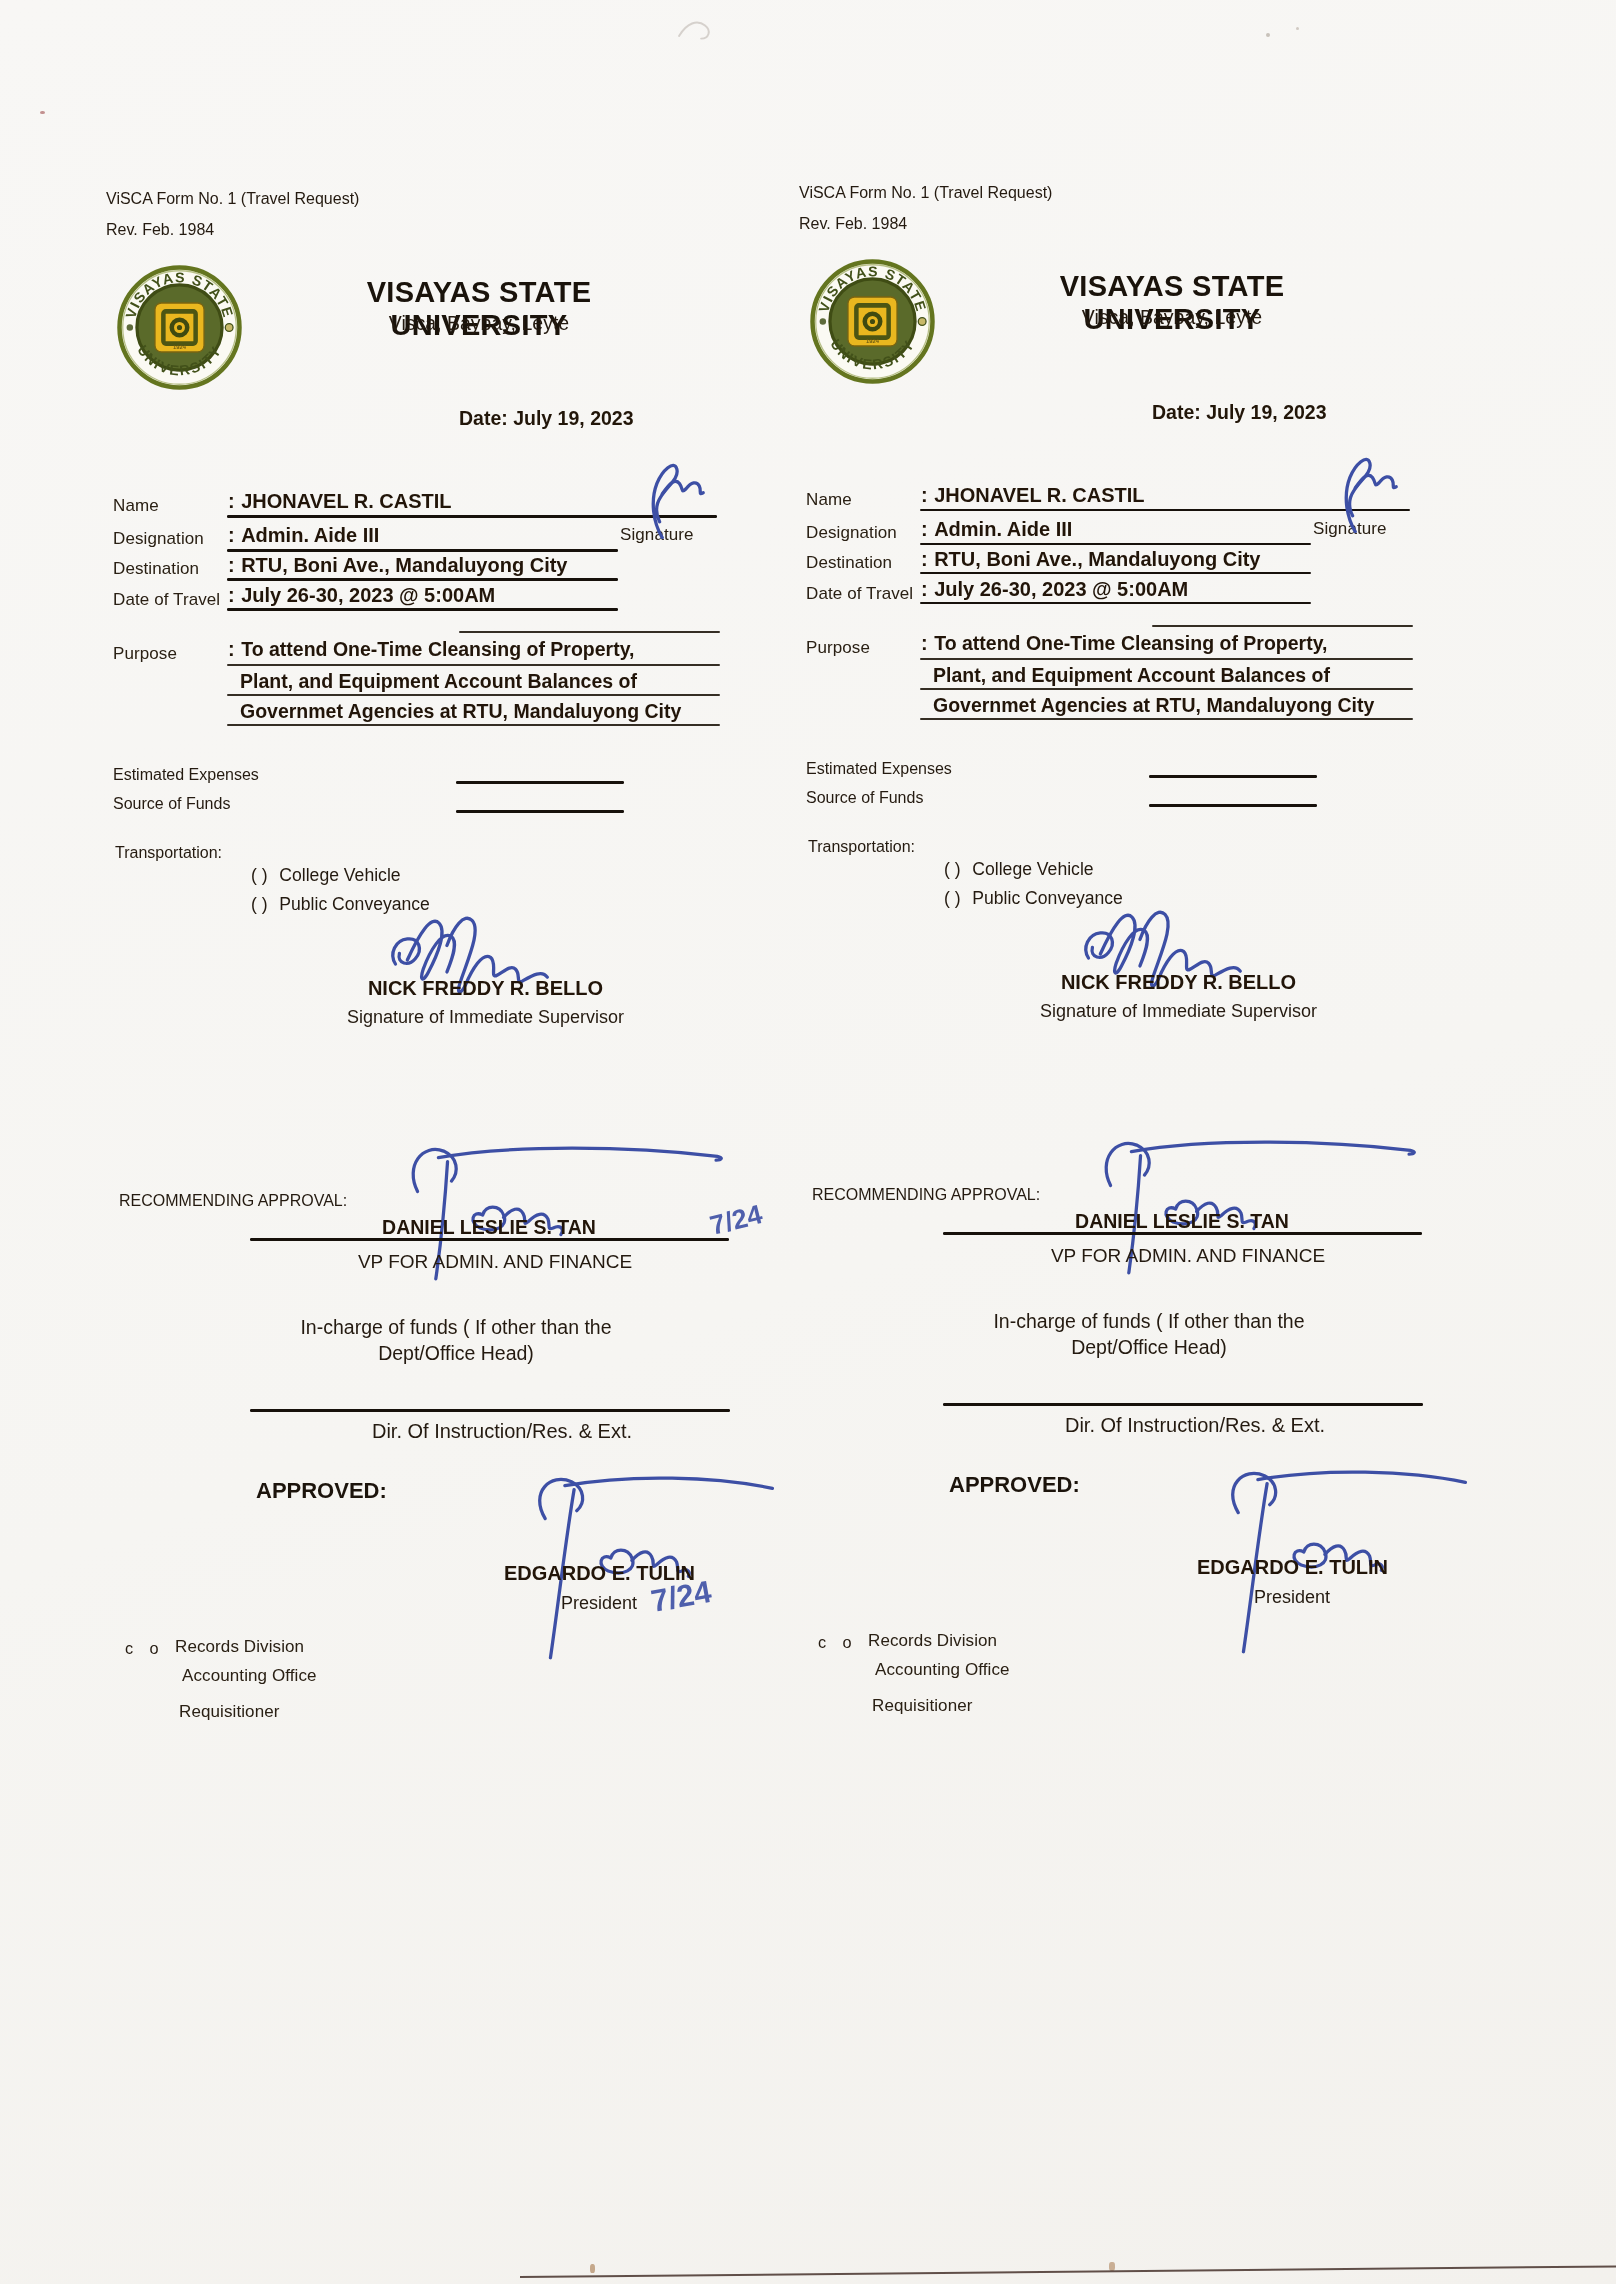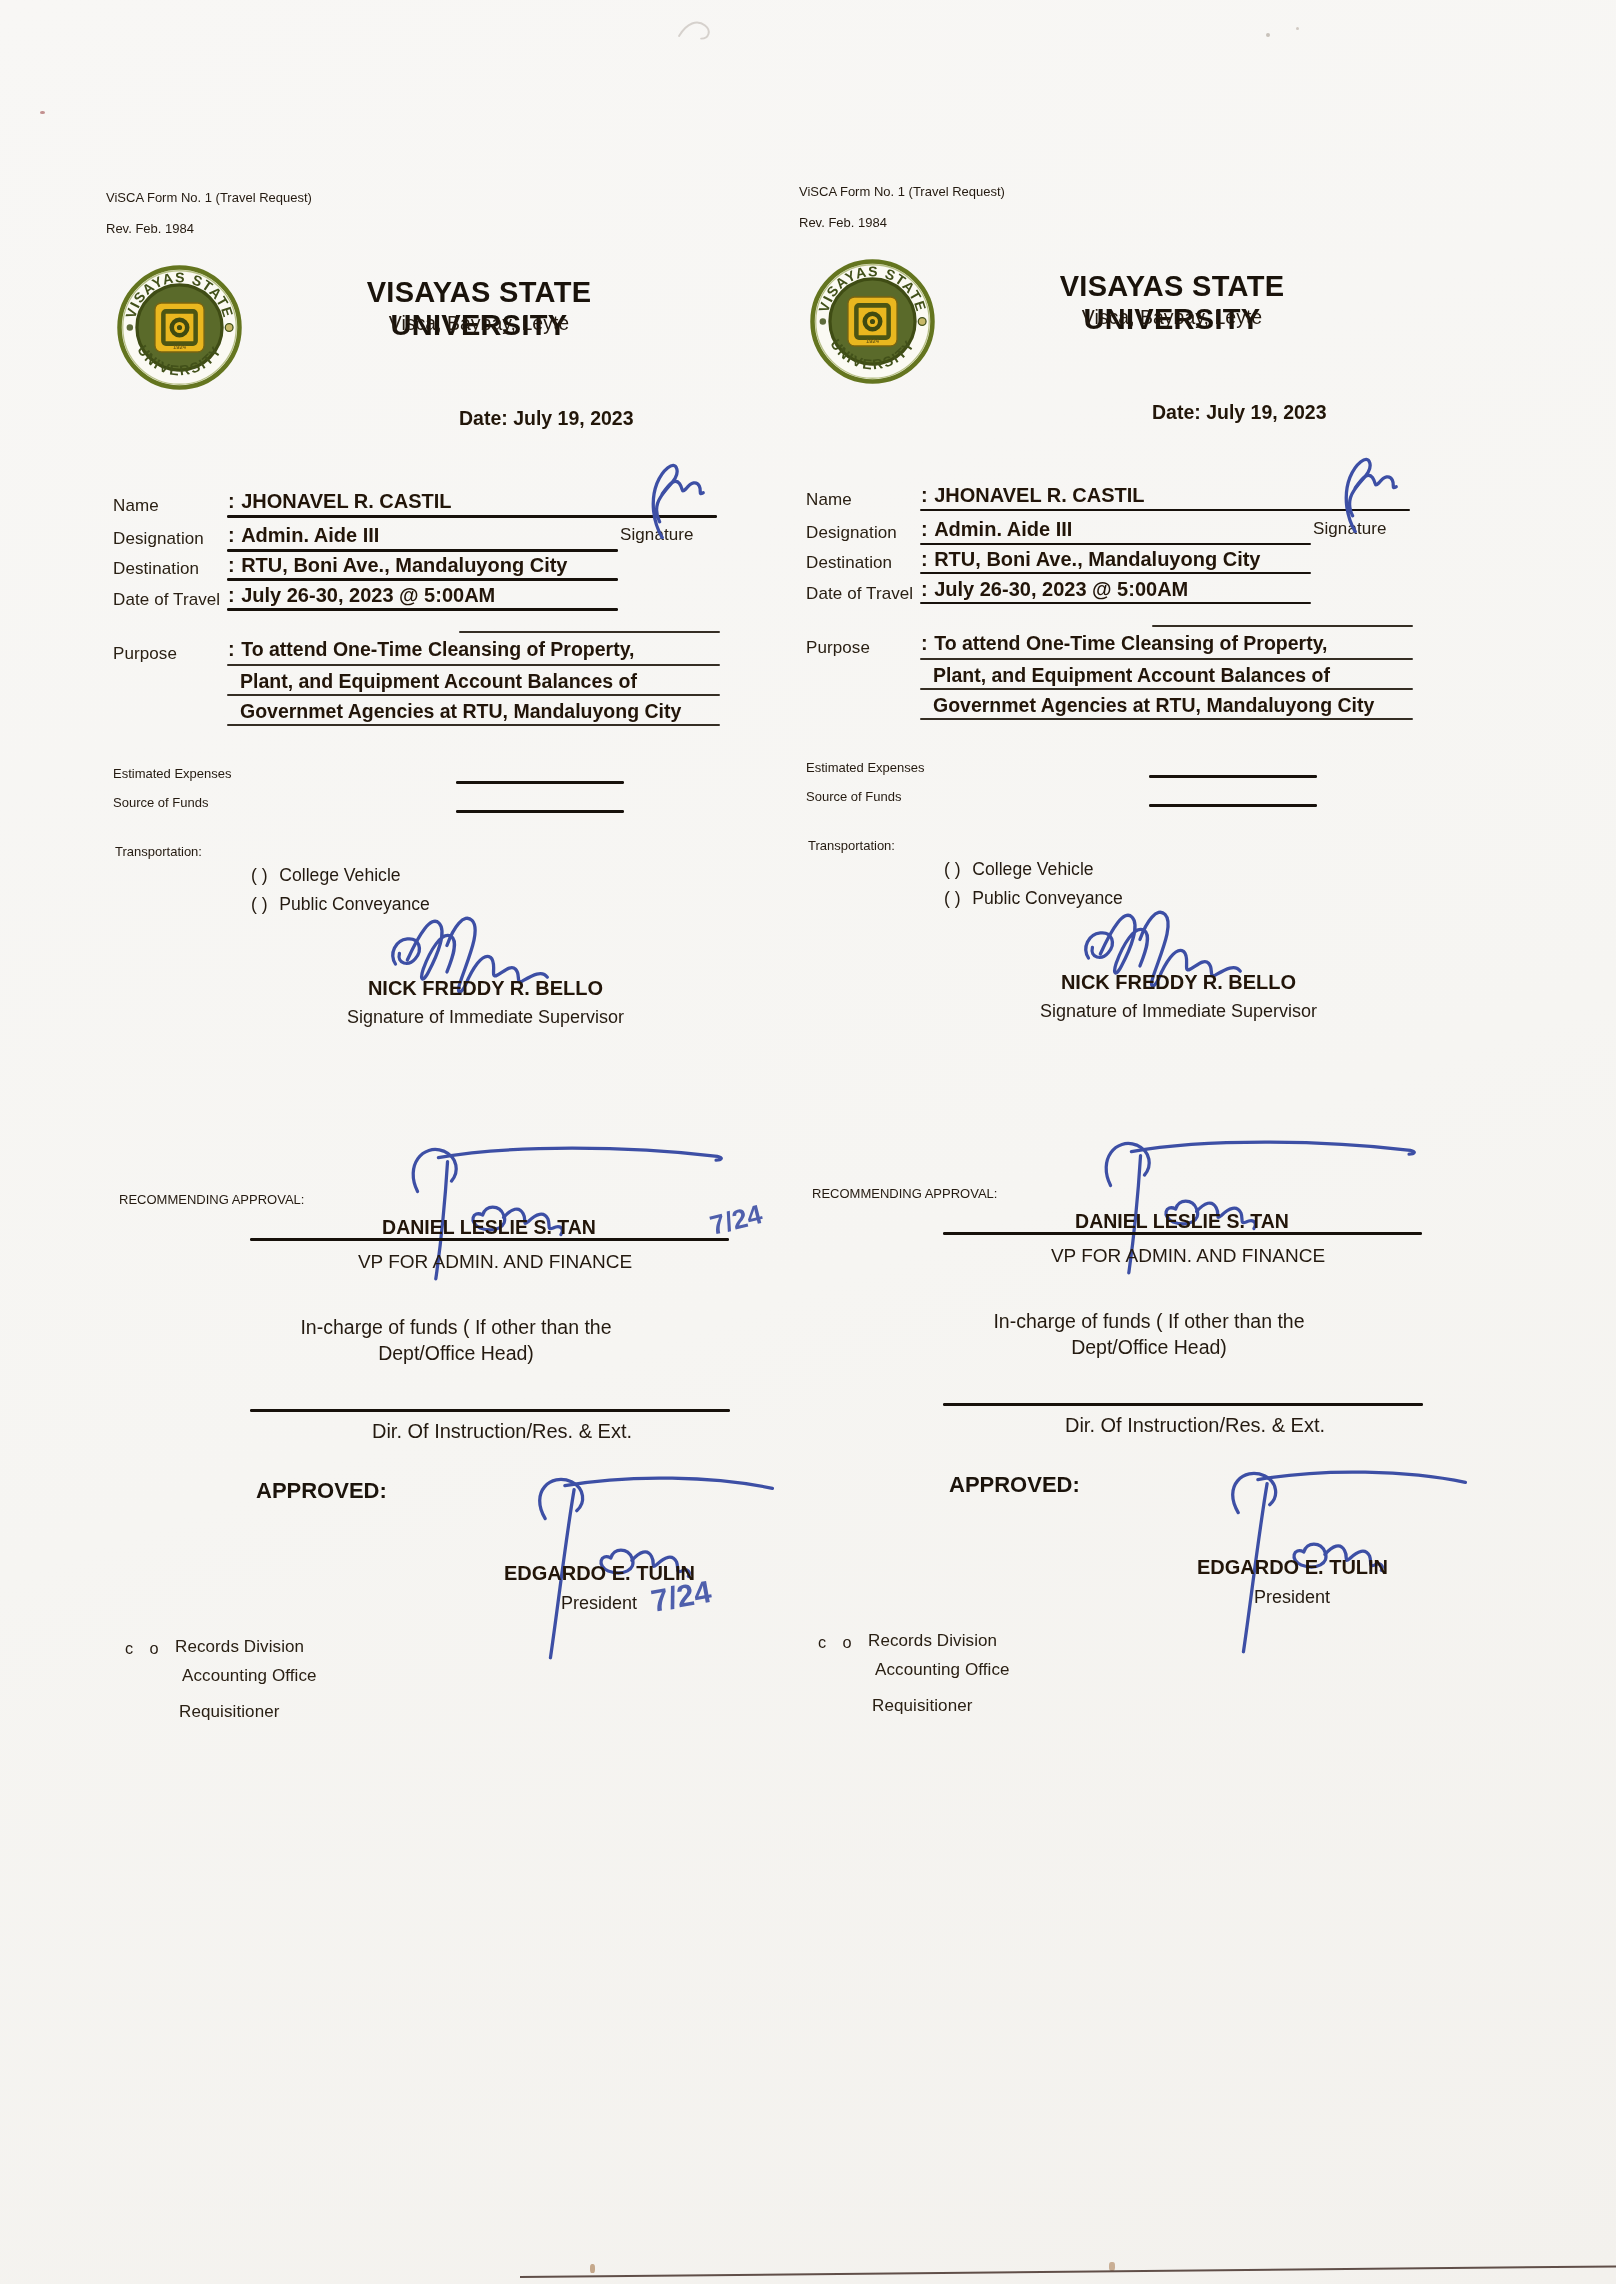--- a/index.html
+++ b/index.html
@@ -5,21 +5,21 @@
   html,body{margin:0;padding:0;background:#e8e6e2;}
   .page{
     position:relative;width:1616px;height:2284px;overflow:hidden;
     background:linear-gradient(160deg,#f8f7f5 0%,#f6f5f2 55%,#f3f1ed 100%);
     font-family:"Liberation Sans",sans-serif;color:#241a10;
   }
   .form{position:absolute;left:0;top:0;width:808px;height:2150px;}
   .form--right{left:693px;top:-6.5px;}
   .abs{position:absolute;}
   .lbl{font-size:17px;color:#2a2014;letter-spacing:0.1px;white-space:nowrap;}
-  .lbl-lg{font-size:13px;color:#241a10;white-space:nowrap;}
+  .lbl-lg{font-size:16px;color:#241a10;white-space:nowrap;}
   .val{font-size:20px;font-weight:700;color:#221509;white-space:nowrap;}
   .colon{font-size:20px;font-weight:700;color:#221509;padding-right:6.5px;}
   .ul{position:absolute;height:2.6px;background:#17110b;border-radius:1.3px;}
   .ul-thin{position:absolute;height:2px;background:#241c12;border-radius:1.3px;opacity:.92;}
   .ctr{text-align:center;}
   .sig{stroke:#3d4fa5;fill:none;stroke-linecap:round;stroke-linejoin:round;}
   .mark724{color:#3d4fa5;font-size:27px;font-weight:700;white-space:nowrap;opacity:.9;}
   .speck{position:absolute;border-radius:50%;}
 </style>
 </head>

